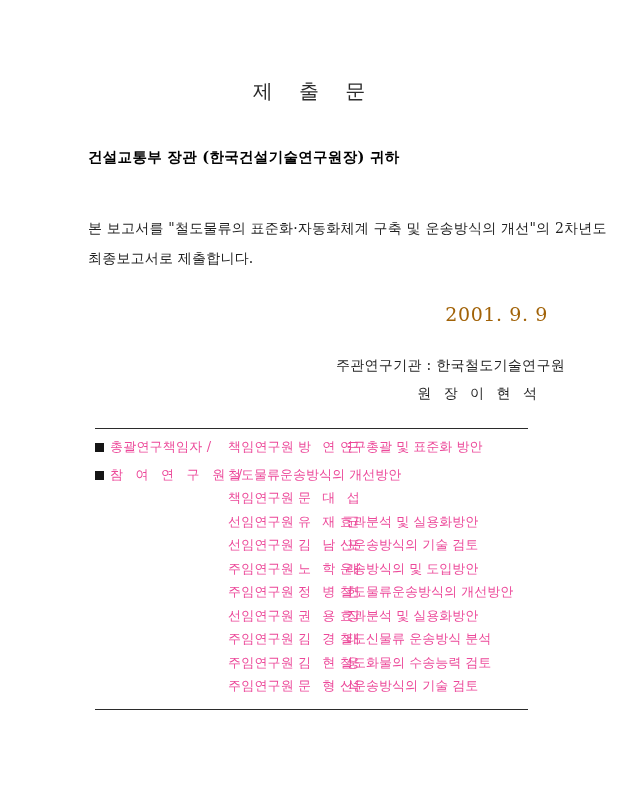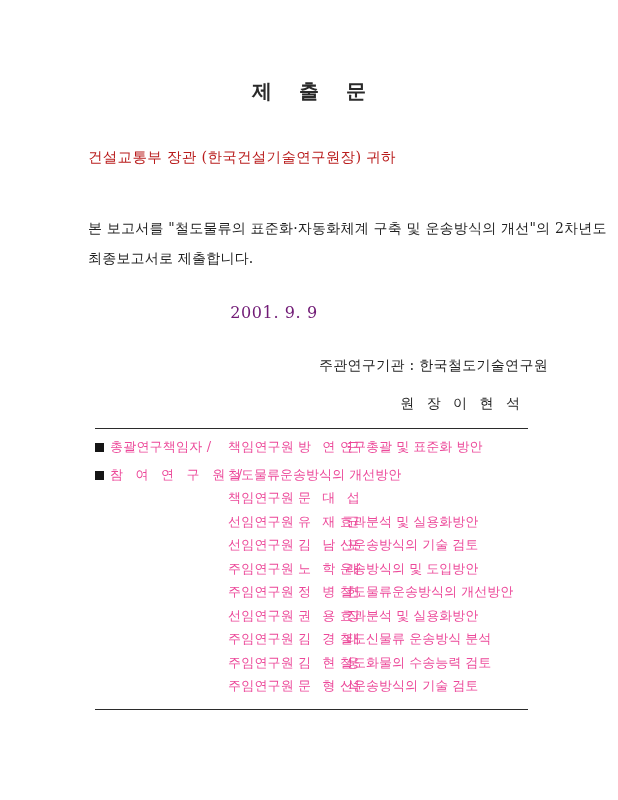--- a/index.html
+++ b/index.html
@@ -25,32 +25,33 @@
   
   .doc-title {
     position: absolute;
     top: 78px;
     left: 0;
     width: 618px;
     text-align: center;
     font-size: 20px;
     letter-spacing: 10px;
     text-indent: 10px;
-    font-weight: 700;
+    font-weight: 400;
     color: #2a2a2a;
   }
 
   
   .addressee {
     position: absolute;
     top: 148px;
     left: 88px;
     font-size: 14.5px;
     letter-spacing: 0.3px;
-    color: #b91c1c;
+    color: #000000;
+    font-weight: bold;
   }
 
   
   .body-block {
     position: absolute;
     top: 213px;
     left: 88px;
     width: 470px;
     font-size: 14px;
     line-height: 30px;
@@ -60,41 +61,41 @@
     white-space: nowrap;
     letter-spacing: 0.2px;
   }
 
   
   .date-line {
     position: absolute;
     top: 303px;
     left: 0;
     width: 548px;
-    text-align: center;
-    font-size: 16px;
+    text-align: right;
+    font-size: 19px;
     letter-spacing: 0.6px;
-    color: #701a75;
+    color: #a16207;
   }
 
   
   .org-block {
     position: absolute;
     top: 357px;
-    left: 0;
+    left: 17px;
     width: 548px;
     text-align: right;
     font-size: 14px;
     color: #1f1f1f;
   }
   .org-line-1 {
     letter-spacing: 0.3px;
   }
   .org-line-2 {
-    margin-top: 20px;
+    margin-top: 10px;
     padding-right: 24px;
     letter-spacing: 4px;
   }
 
   
   .credits {
     position: absolute;
     top: 428px;
     left: 95px;
     width: 433px;

